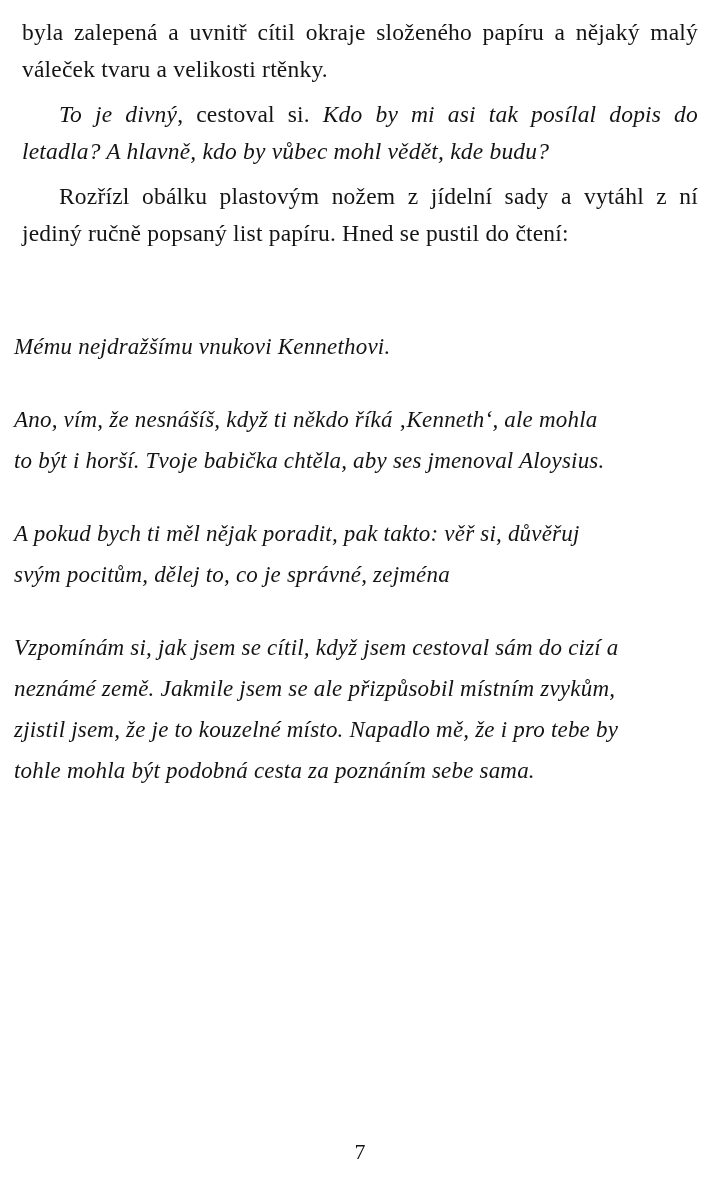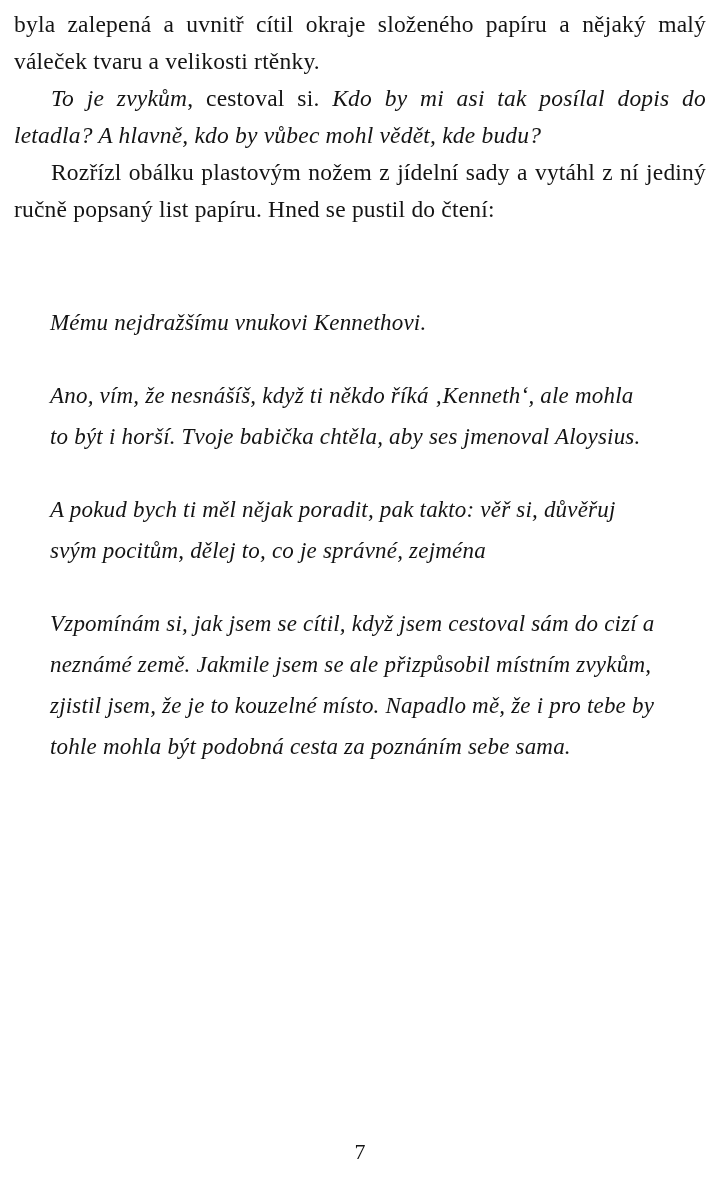--- a/index.html
+++ b/index.html
@@ -17,36 +17,35 @@
   }
   .page {
     box-sizing: border-box;
     width: 720px;
     height: 1181px;
     padding: 6px 14px 0 14px;
     position: relative;
   }
   
   .narrative p {
-    margin: 0;
+    margin: 8px;
     font-size: 23.5px;
     line-height: 37px;
     text-align: justify;
     letter-spacing: 0.2px;
   }
   .narrative p.indent {
     text-indent: 37px;
   }
   .narrative em {
     font-style: italic;
   }
   
   .letter {
     margin-top: 74px;
-    margin-left: 36px;
     width: 606px;
   }
   .letter p {
     margin: 0 0 32px 0;
     font-style: italic;
     font-size: 23px;
     line-height: 41px;
     text-align: left;
     letter-spacing: 0.2px;
   }
@@ -65,21 +64,21 @@
 </head>
 <body>
 
 <div class="page">
 
   <div class="narrative">
     <p>
       <span>byla zalepená a uvnitř cítil okraje složeného papíru a nějaký malý váleček tvaru a velikosti rtěnky.</span>
     </p>
     <p class="indent">
-      <em>To je zvykům</em><span>, cestoval si. </span><em>Kdo by mi asi tak posílal dopis do letadla? A hlavně, kdo by vůbec mohl vědět, kde budu?</em>
+      <em>To je divný</em><span>, cestoval si. </span><em>Kdo by mi asi tak posílal dopis do letadla? A hlavně, kdo by vůbec mohl vědět, kde budu?</em>
     </p>
     <p class="indent">
       <span>Rozřízl obálku plastovým nožem z jídelní sady a vytáhl z ní jediný ručně popsaný list papíru. Hned se pustil do čtení:</span>
     </p>
   </div>
 
   <div class="letter">
     <p>Mému nejdražšímu vnukovi Kennethovi.</p>
     <p>Ano, vím, že nesnášíš, když ti někdo říká ‚Kenneth‘, ale mohla to být i horší. Tvoje babička chtěla, aby ses jmenoval Aloysius.</p>
     <p>A pokud bych ti měl nějak poradit, pak takto: věř si, důvěřuj svým pocitům, dělej to, co je správné, zejména</p>

